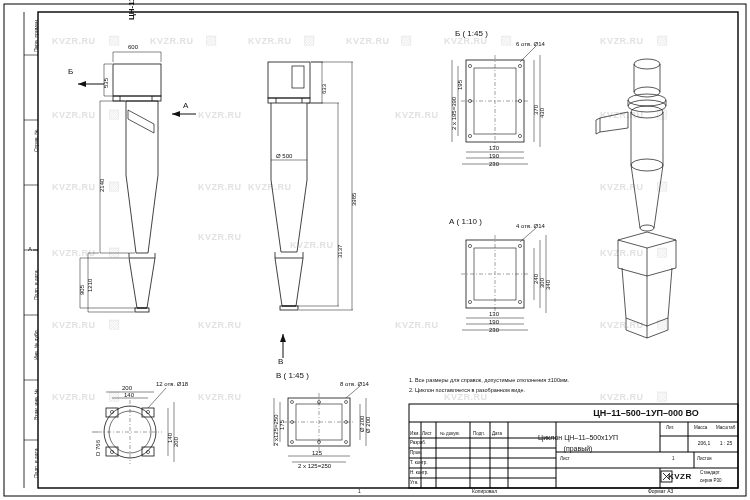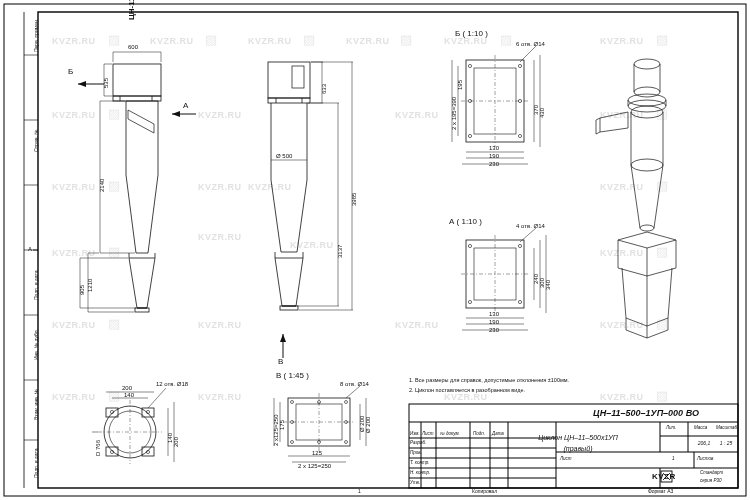--- a/index.html
+++ b/index.html
@@ -3,21 +3,21 @@
 <meta charset="utf-8">
 <style>
   html,body{margin:0;padding:0;background:#ffffff;}
   body{width:750px;height:500px;overflow:hidden;font-family:"Liberation Sans",sans-serif;color:#111;}
   #sheet{position:relative;width:750px;height:500px;background:#fff;}
   .txt{position:absolute;white-space:nowrap;font-size:6px;line-height:1;color:#111;}
   .rot{transform:rotate(-90deg);transform-origin:left top;}
   .wm{position:absolute;color:#c9c9c9;opacity:.55;font-size:9px;font-weight:bold;letter-spacing:.5px;pointer-events:none;}
   .wmico{position:absolute;color:#d8d8d8;opacity:.6;font-size:13px;pointer-events:none;}
   svg{position:absolute;top:0;left:0;overflow:visible;}
-  .tcell{position:absolute;font-size:5px;line-height:1;color:#111;white-space:nowrap;font-style:italic;}
+  .tcell{position:absolute;font-size:5px;line-height:1;color:#111;white-space:nowrap;}
   .big{font-size:9px;font-weight:bold;}
   .mid{font-size:7px;}
   .tiny{font-size:4.5px;}
   .logo{position:absolute;font-weight:bold;font-size:8px;letter-spacing:.5px;}
 </style>
 </head>
 <body>
 
 <div id="sheet">
 
@@ -212,21 +212,21 @@
       <path d="M618,240 L647,232 L676,240 L676,268 L647,276 L618,268 Z"></path>
       <path d="M618,240 L647,248 L676,240 M647,248 L647,276"></path>
 
       <path d="M622,268 L626,318 M672,268 L668,318 M647,276 L647,326"></path>
       <path d="M626,318 L647,326 L668,318"></path>
       <path d="M626,318 L626,330 M668,318 L668,330 M647,326 L647,338"></path>
       <path d="M626,330 L647,338 L668,330"></path>
     </g>
   </svg>
 
-  <div class="txt" style="left:455px;top:30px;font-size:8px;">Б ( 1:10 )</div>
+  <div class="txt" style="left:455px;top:30px;font-size:8px;">Б ( 1:45 )</div>
   <svg width="750" height="500">
     <g stroke="#111" fill="none" stroke-width="0.8">
       <rect x="466" y="60" width="58" height="82"></rect>
       <rect x="474" y="68" width="42" height="66" stroke-width="0.6"></rect>
 
       <g stroke-width="0.6">
         <circle cx="470" cy="66" r="1.6"></circle>
           <circle cx="470" cy="101" r="1.6"></circle>
           <circle cx="470" cy="136" r="1.6"></circle>
         <circle cx="520" cy="66" r="1.6"></circle>
@@ -421,21 +421,21 @@
   <div class="tcell" style="left:690px;top:441px;width:28px;text-align:center;">206,1</div>
   <div class="tcell" style="left:714px;top:441px;width:24px;text-align:center;">1 : 25</div>
   <div class="tcell tiny" style="left:560px;top:457px;">Лист</div>
   <div class="tcell tiny" style="left:697px;top:457px;">Листов</div>
   <div class="tcell tiny" style="left:672px;top:457px;">1</div>
 
   <svg width="750" height="500">
     <rect x="661" y="471" width="11" height="11" fill="none" stroke="#000" stroke-width="0.9"></rect>
     <path d="M663,473 L670,480 M670,473 L663,480" stroke="#000" stroke-width="0.8"></path>
   </svg>
-  <div class="logo" style="left:652px;top:472px;">KVZR</div>
+  <div class="logo" style="left:668px;top:472px;">KVZR</div>
   <div class="tcell tiny" style="left:700px;top:471px;">Стандарт</div>
   <div class="tcell tiny" style="left:700px;top:479px;">серия  Р30</div>
 
   <div class="txt" style="left:358px;top:489px;font-size:5px;">1</div>
   <div class="txt" style="left:472px;top:489px;font-size:5px;">Копировал</div>
   <div class="txt" style="left:648px;top:489px;font-size:5px;">Формат А3</div>
 
 </div>
 
 </body></html>

